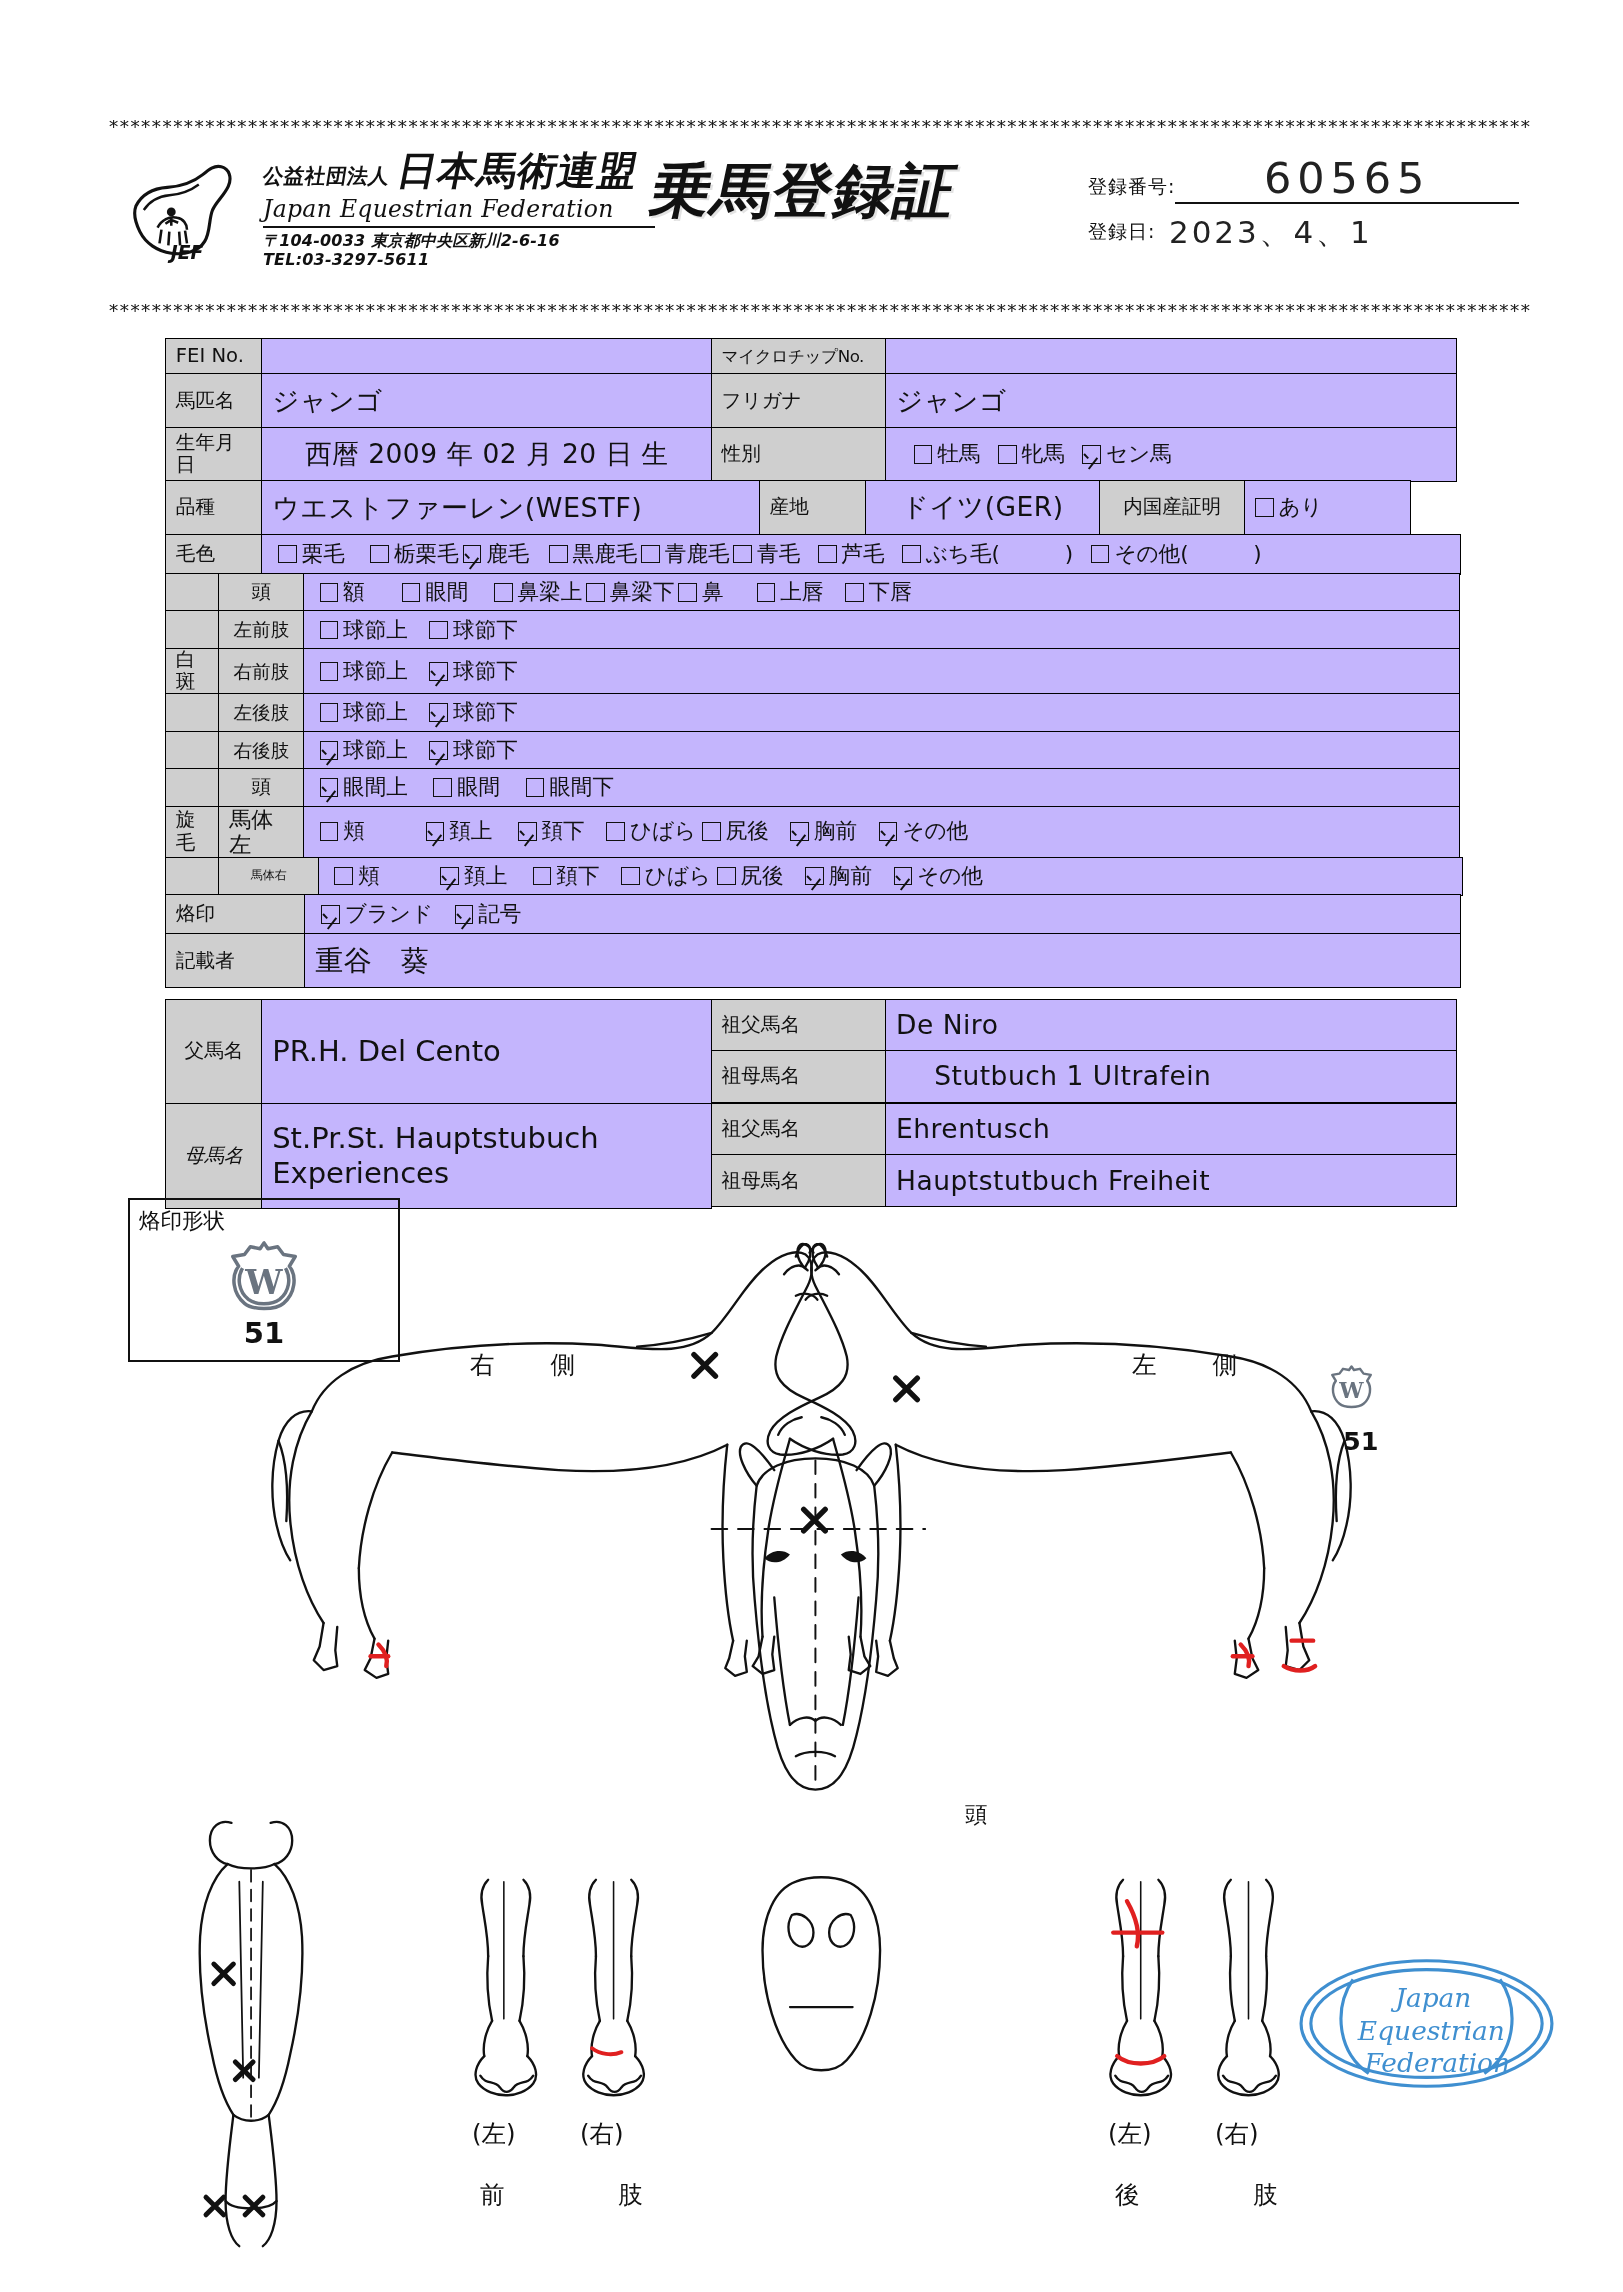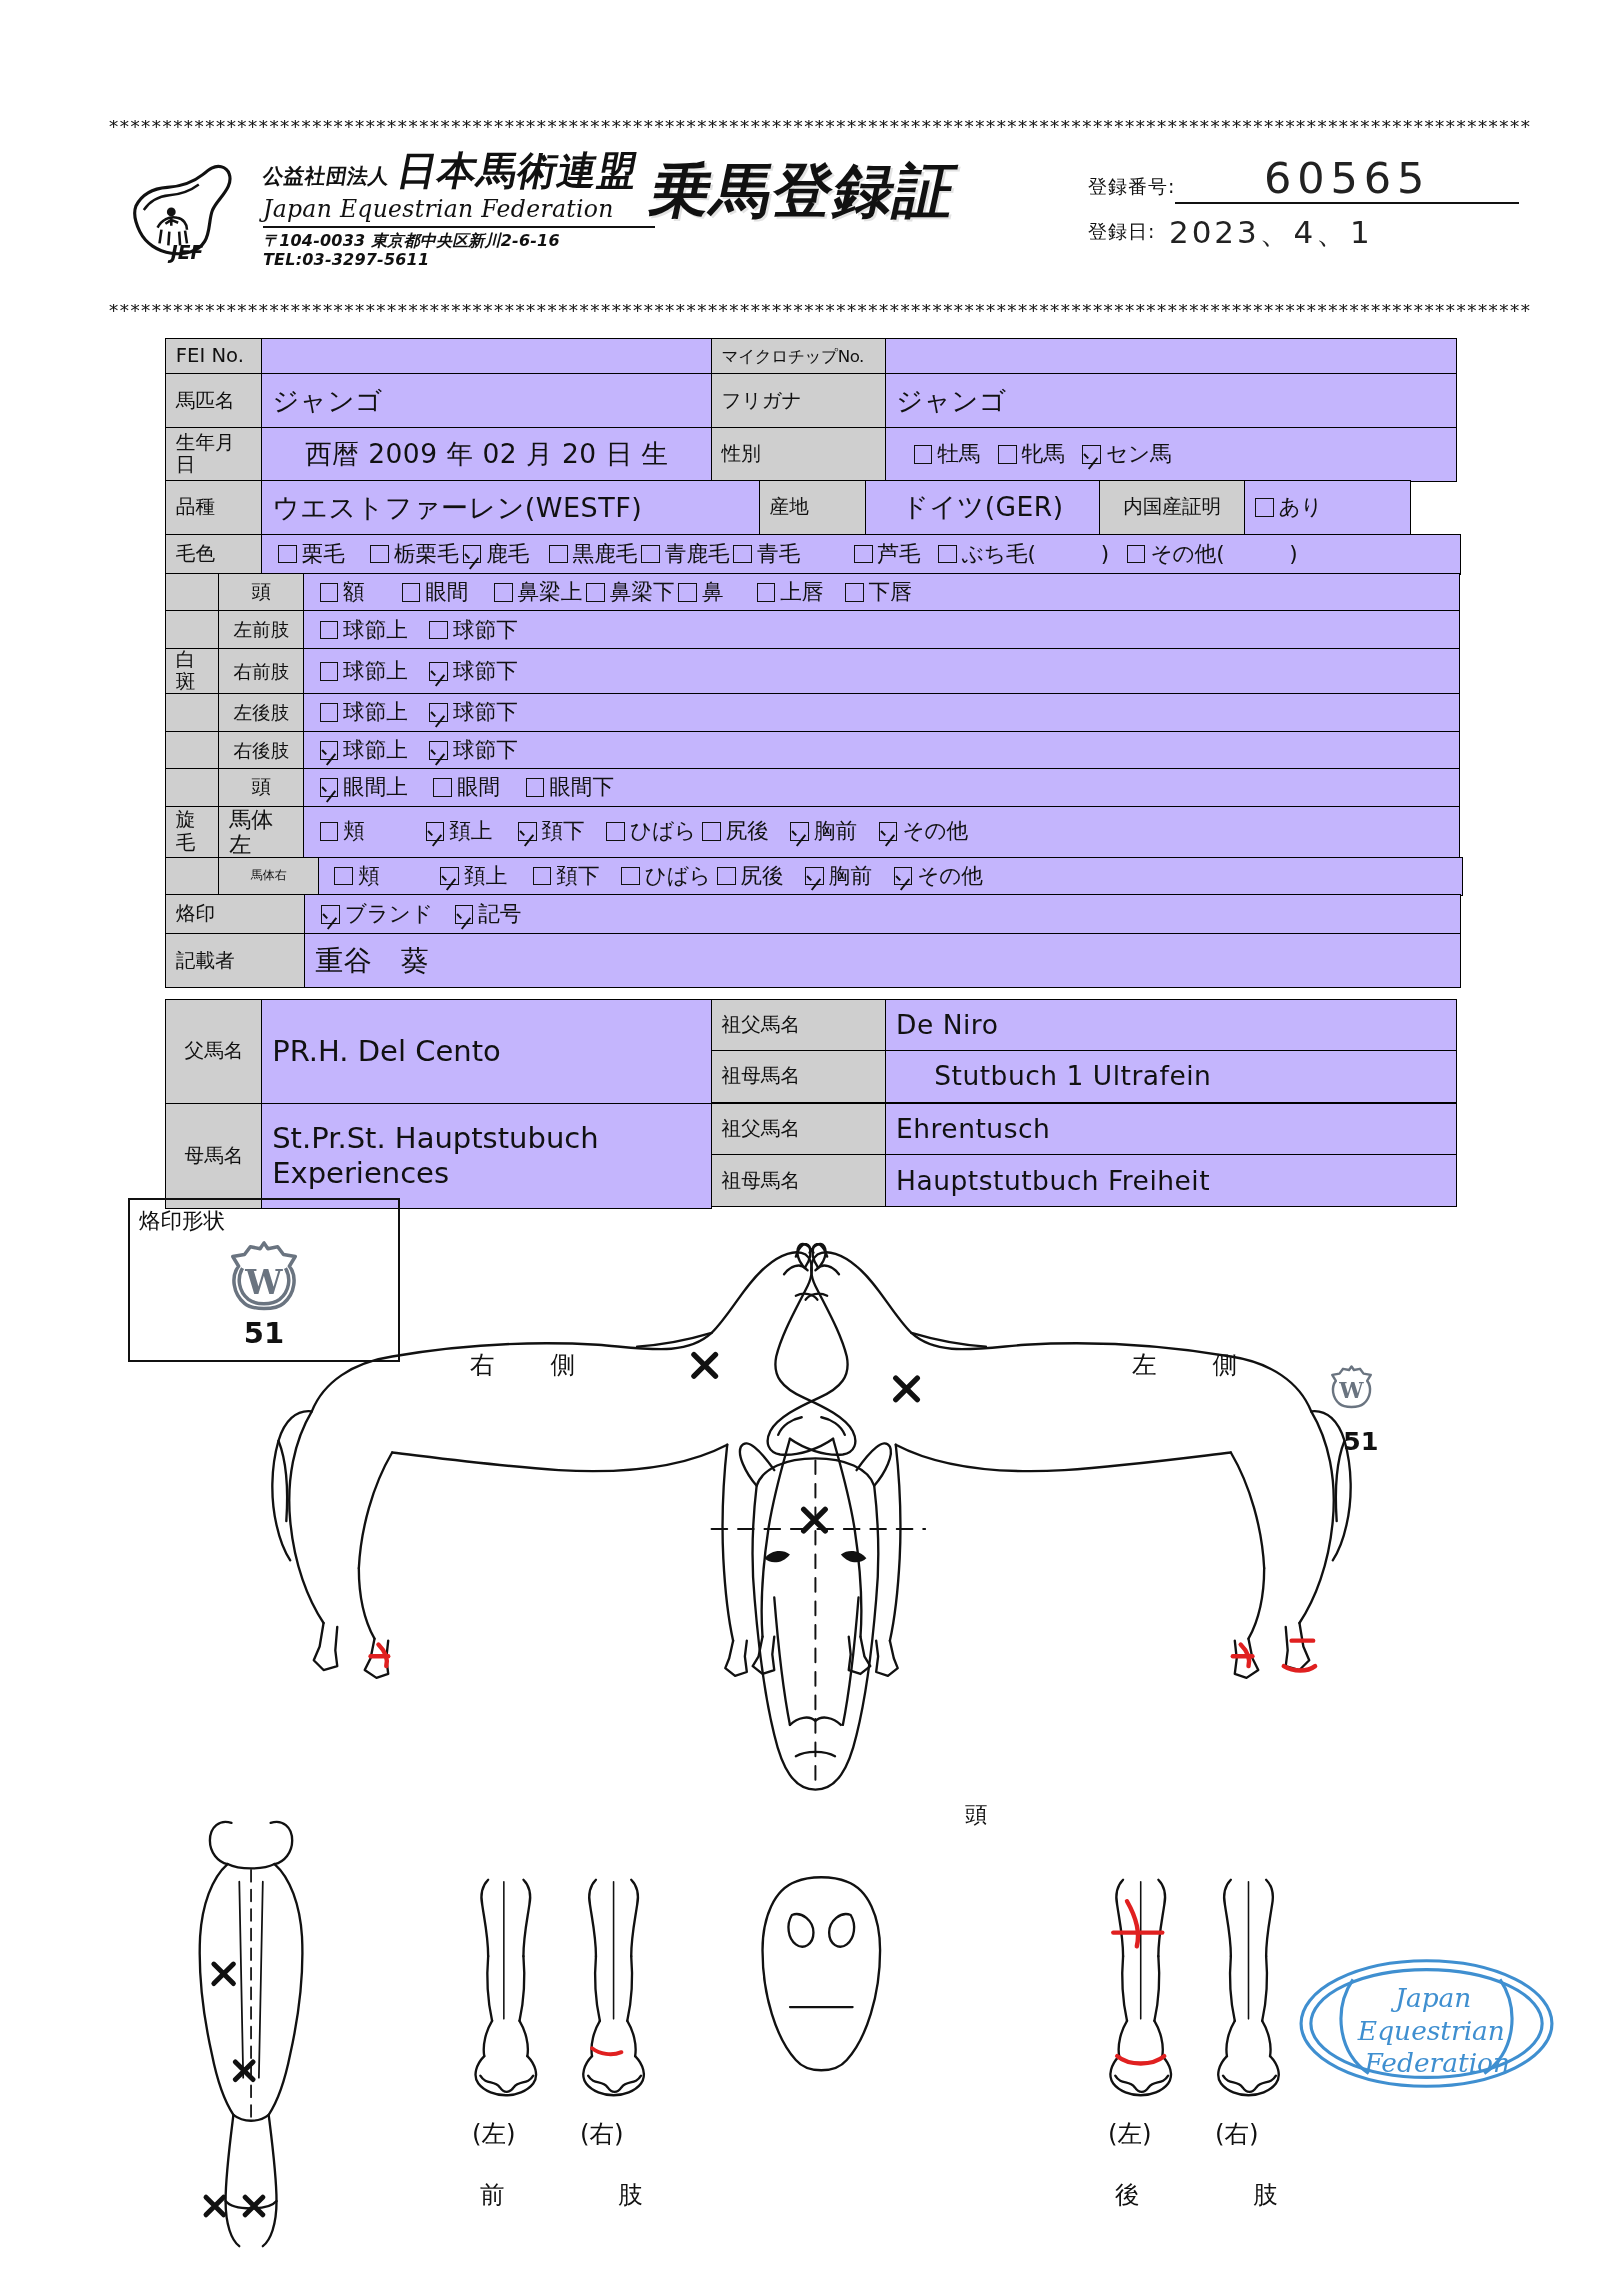--- a/index.html
+++ b/index.html
@@ -235,21 +235,21 @@
               <span>黒鹿毛</span>
             </span>
           <span class="cbi" style="margin-right:3.9px;">
               <span class="box"></span>
               <span>青鹿毛</span>
             </span>
           <span class="cbi" style="margin-right:17.6px;">
               <span class="box"></span>
               <span>青毛</span>
             </span>
-          <span class="cbi" style="margin-right:17.6px;margin-left:36px;">
+          <span class="cbi" style="margin-right:17.6px;">
               <span class="box"></span>
               <span>芦毛</span>
             </span>
           <span class="cbi" style="margin-right:17.6px;">
               <span class="box"></span>
               <span>ぶち毛(　　　)</span>
             </span>
           <span class="cbi">
               <span class="box"></span>
               <span>その他(　　　)</span>
@@ -490,21 +490,21 @@
           <div class="cell val" style="width:572px;min-height:53px;">De Niro</div>
         </div>
         <div class="tr">
           <div class="cell hd" style="width:176px;min-height:53px;">祖母馬名</div>
           <div class="cell val" style="width:572px;min-height:53px;padding-left:48px;">Stutbuch 1 Ultrafein</div>
         </div>
       </div>
     </div>
 
     <div class="tr">
-      <div class="cell hd ctr" style="width:98px;min-height:106px;">母馬名</div>
+      <div class="cell hd ctr" style="width:98px;min-height:106px;font-style:italic;">母馬名</div>
       <div class="cell ped-name" style="width:451px;min-height:106px;">St.Pr.St. Hauptstubuch Experiences</div>
       <div style="width:749px;">
         <div class="tr">
           <div class="cell hd" style="width:176px;min-height:53px;">祖父馬名</div>
           <div class="cell val" style="width:572px;min-height:53px;">Ehrentusch</div>
         </div>
         <div class="tr">
           <div class="cell hd" style="width:176px;min-height:53px;">祖母馬名</div>
           <div class="cell val" style="width:572px;min-height:53px;">Hauptstutbuch Freiheit</div>
         </div>

